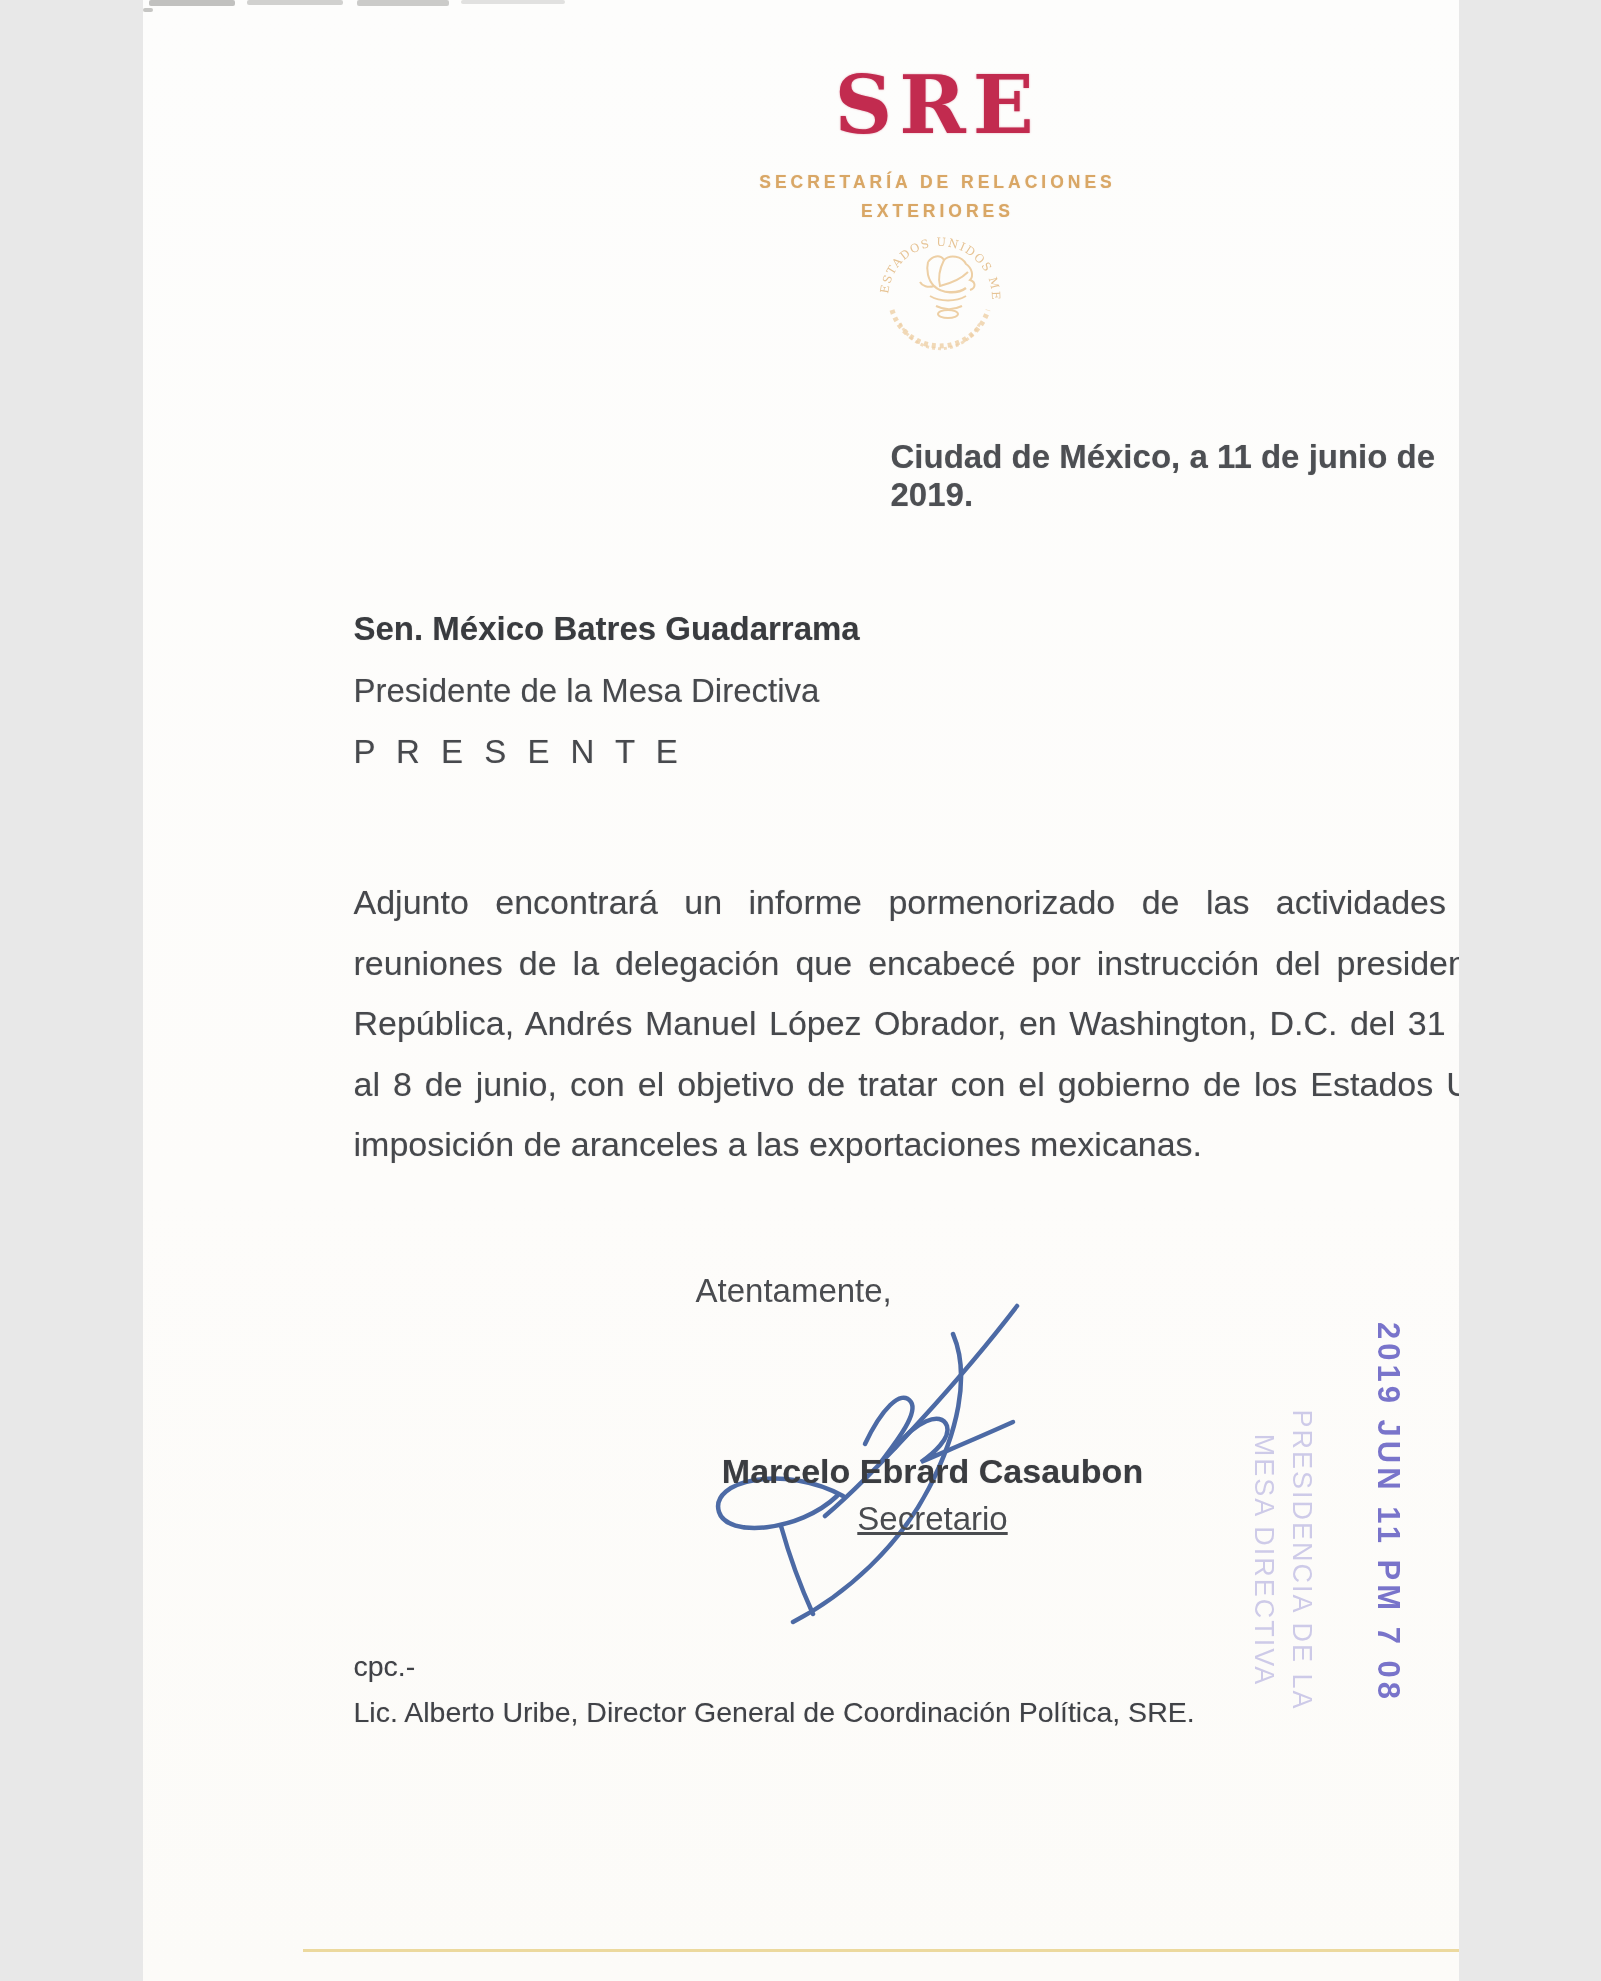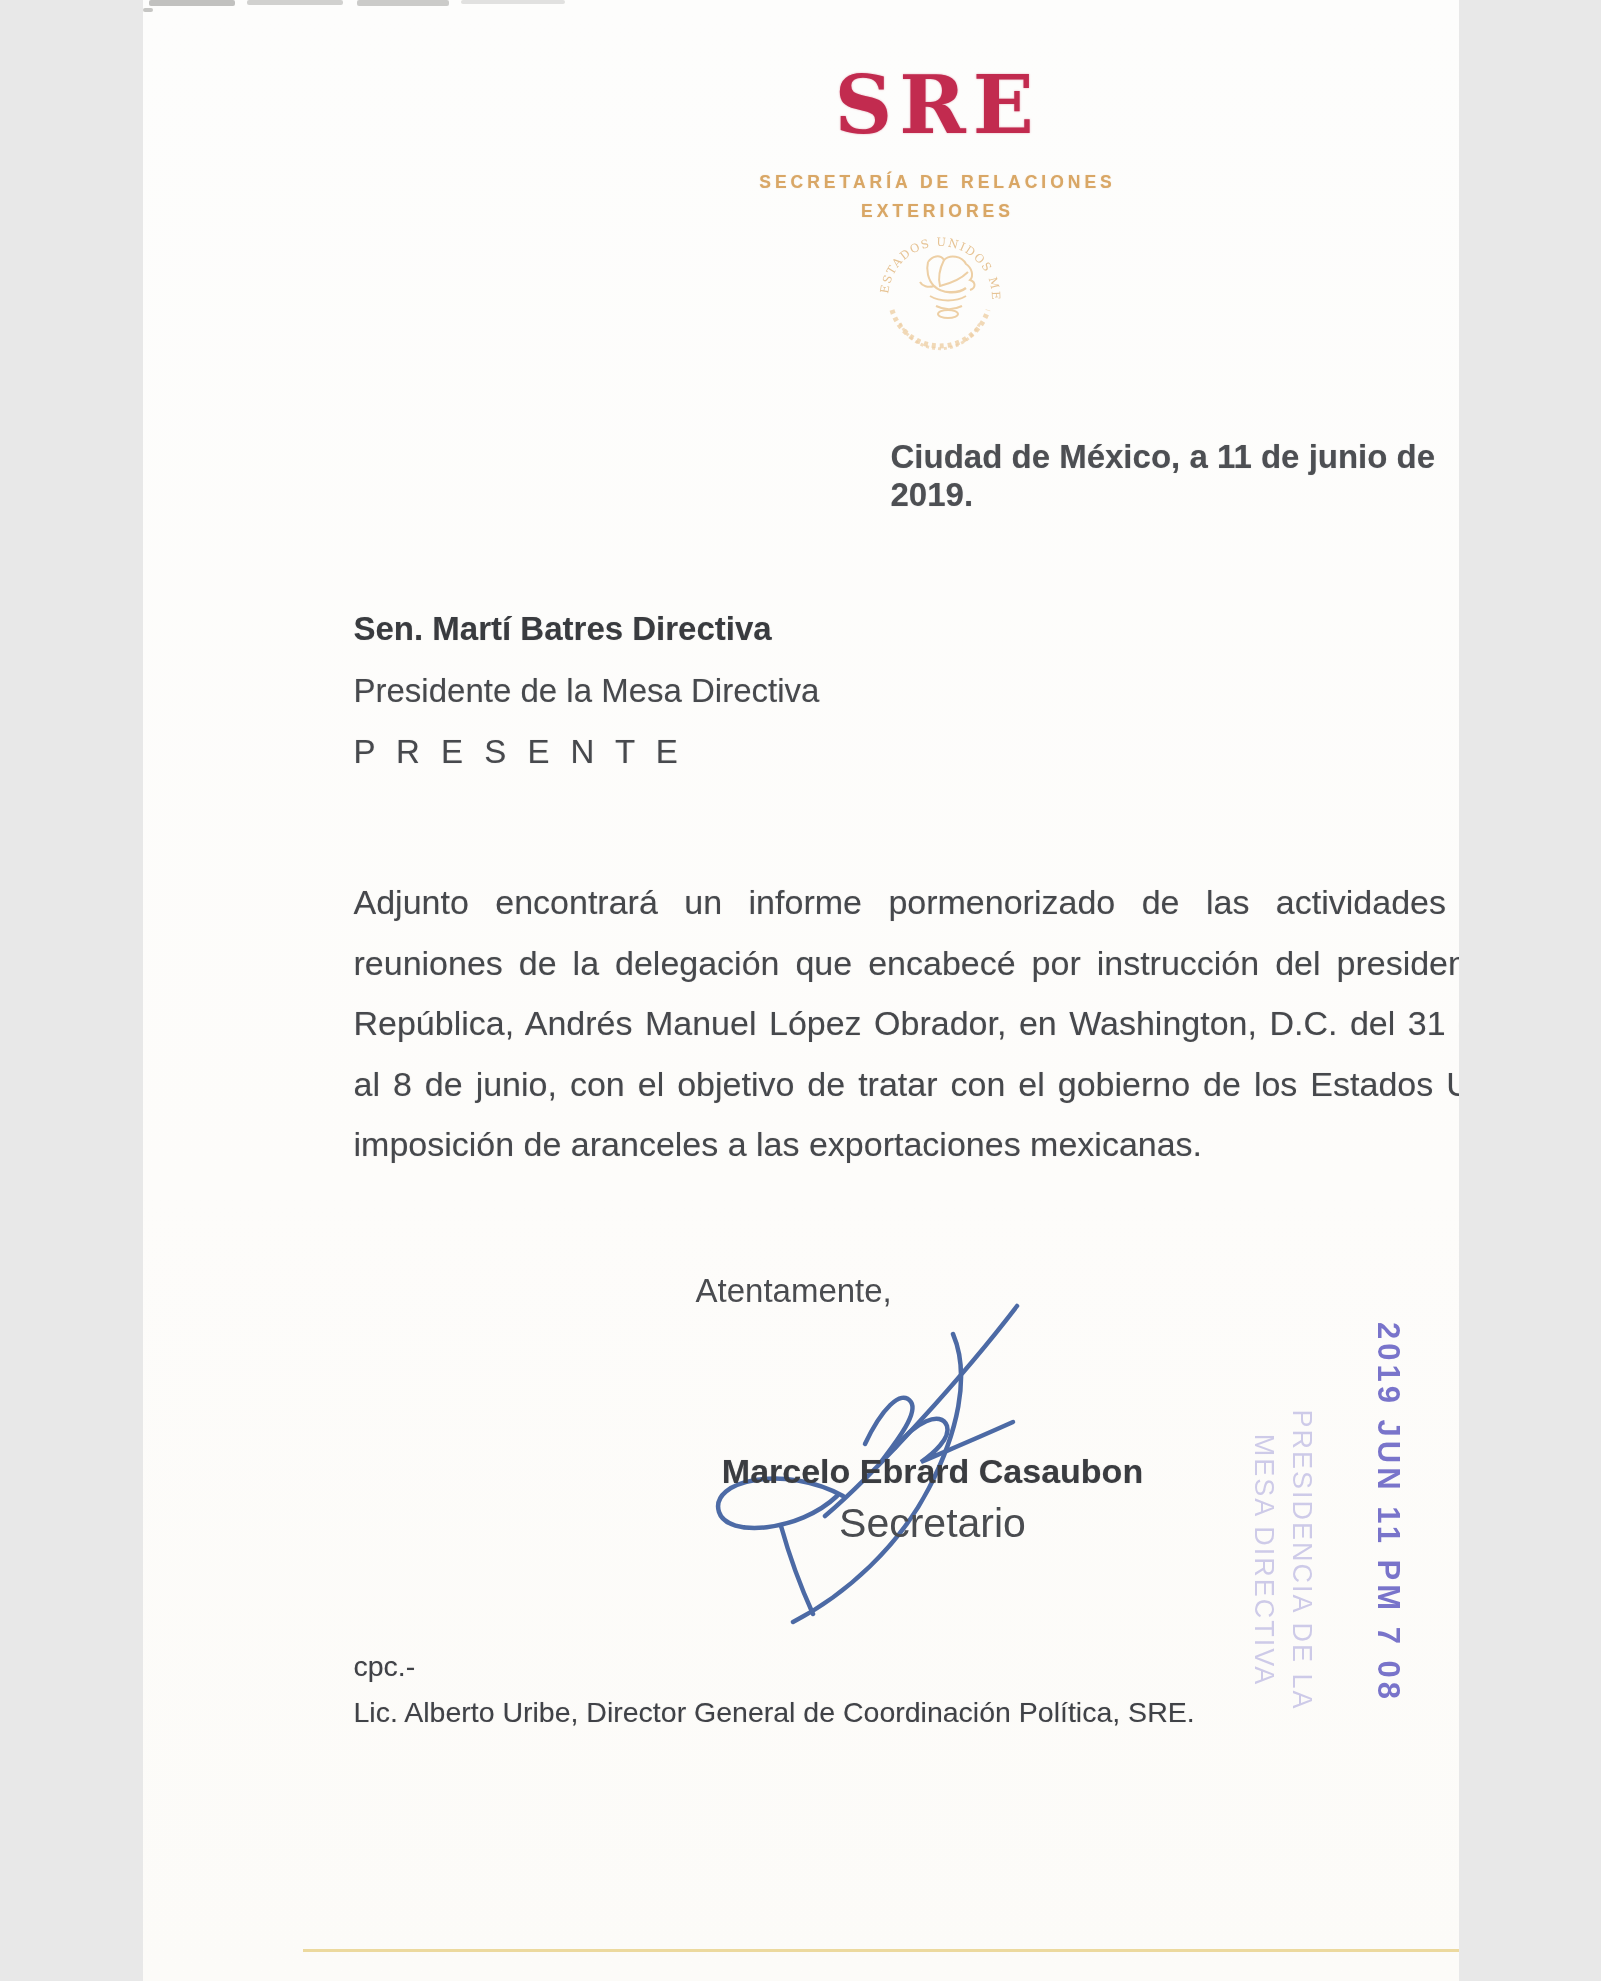--- a/index.html
+++ b/index.html
@@ -40,21 +40,21 @@
     left:211px;top:872px;width:1238px;
     font-size:34px;line-height:60.5px;
     text-align:justify;color:#46484c;
     text-shadow:0 0 1px rgba(70,72,76,.32);
     margin:0;
   }
   
   .closing{left:553px;top:1272px;width:400px;text-align:left;font-size:33px;color:#4a4c50;}
   .sig-svg{left:552px;top:1284px;}
   .signer-name{left:440px;top:1452px;width:700px;text-align:center;font-size:34px;font-weight:bold;color:#3a3c40;text-shadow:0 0 1px rgba(58,60,64,.35);}
-  .signer-title{left:440px;top:1500px;width:700px;text-align:center;font-size:41px;color:#4a4c50;}
+  .signer-title{left:440px;top:1500px;width:700px;text-align:center;font-size:33px;color:#4a4c50;text-decoration:underline;}
   
   .cc{left:211px;top:1643px;font-size:28.5px;line-height:46px;color:#404247;text-shadow:0 0 1px rgba(64,66,71,.3);}
   
   .stamp{transform:rotate(90deg);transform-origin:center center;white-space:nowrap;}
   .stamp-office{
     left:950px;top:1522px;width:380px;height:76px;
     text-align:center;font-size:27px;letter-spacing:2px;line-height:38px;
     color:#7d76cc;opacity:.36;filter:blur(.5px);
   }
   .stamp-date{
@@ -113,21 +113,21 @@
       <path d="M 64 66 C 72 74 88 74 96 68" stroke-width="2.4"></path>
       <path d="M 60 76 C 70 82 86 82 96 76" stroke-width="2"></path>
       <path d="M 66 86 C 74 90 84 90 92 86" stroke-width="2"></path>
       <ellipse cx="78" cy="94" rx="10" ry="4" stroke-width="2"></ellipse>
     </g>
   </svg>
 
   <div class="abs dateline">Ciudad de México, a 11 de junio de 2019.</div>
 
   <div class="abs recipient">
-    <div class="name">Sen. Martí Batres Directiva</div>
+    <div class="name">Sen. México Batres Guadarrama</div>
     <div>Presidente de la Mesa Directiva</div>
     <div class="salutation">P R E S E N T E</div>
   </div>
 
   <p class="abs body-par">Adjunto encontrará un informe pormenorizado de las actividades y otras reuniones de la delegación que encabecé por instrucción del presidente de la República, Andrés Manuel López Obrador, en Washington, D.C. del 31 de mayo al 8 de junio, con el objetivo de tratar con el gobierno de los Estados Unidos la imposición de aranceles a las exportaciones mexicanas.</p>
 
   <div class="abs closing">Atentamente,</div>
 
   <svg class="abs sig-svg" width="450" height="345" viewBox="0 0 450 345">
     <g stroke="#3e5e9e" stroke-width="4.5" fill="none" stroke-linecap="round" opacity=".92">

